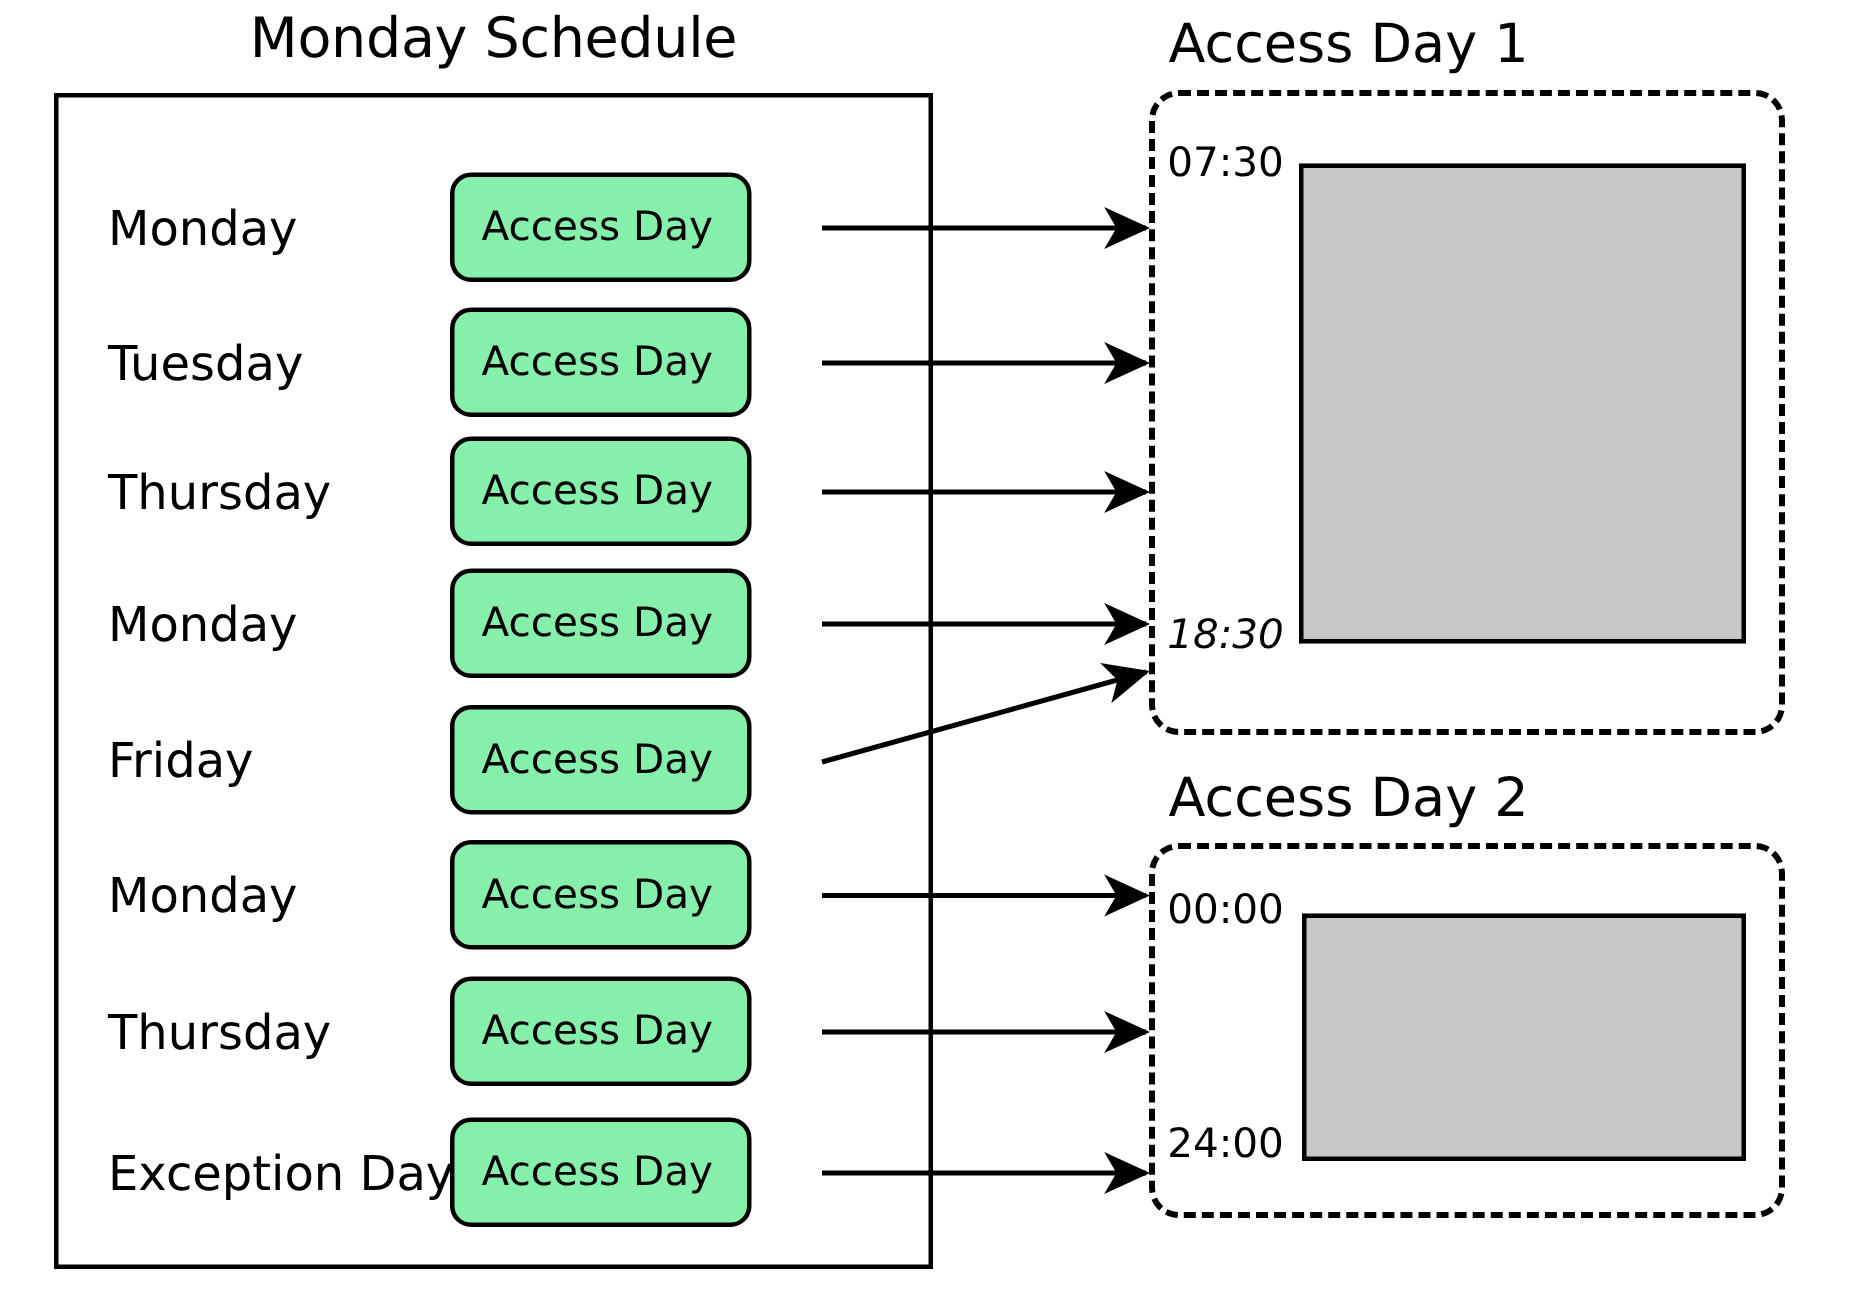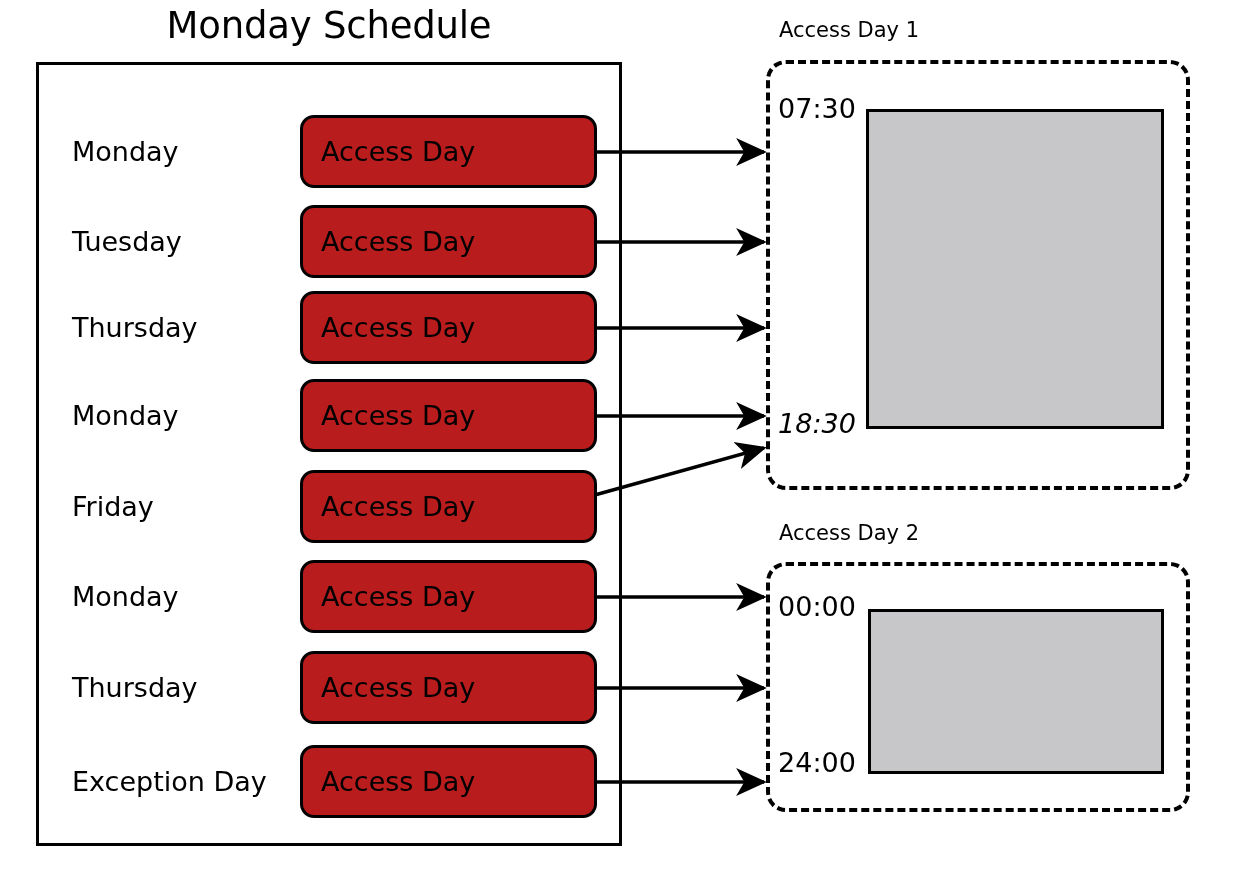--- a/index.html
+++ b/index.html
@@ -52,48 +52,48 @@
   .day-row {
     position: absolute;
     left: 0;
     width: 1234px;
     height: 0;
   }
   .day-label {
     position: absolute;
     left: 72px;
     top: -17px;
-    font-size: 27px;
+    font-size: 32px;
     line-height: 34px;
     white-space: nowrap;
   }
   .access-day-box {
     position: absolute;
     left: 300px;
     top: -37px;
-    width: 297px;
+    width: 201px;
     height: 73px;
     border: 3.5px solid #000000;
     border-radius: 14px;
     box-sizing: border-box;
-    background: #b91c1c;
+    background: #86efac;
     display: flex;
     align-items: center;
     padding-left: 18px;
   }
   .access-day-box span {
     font-size: 27px;
     line-height: 30px;
     white-space: nowrap;
   }
 
   
   .panel-title {
     position: absolute;
-    font-size: 21px;
+    font-size: 36px;
     line-height: 32px;
     white-space: nowrap;
   }
   #panel1-title { left: 779px; top: 14px; }
   #panel2-title { left: 779px; top: 517px; }
 
   
   .dashed-panel {
     position: absolute;
     border: 4px dashed #000000;

